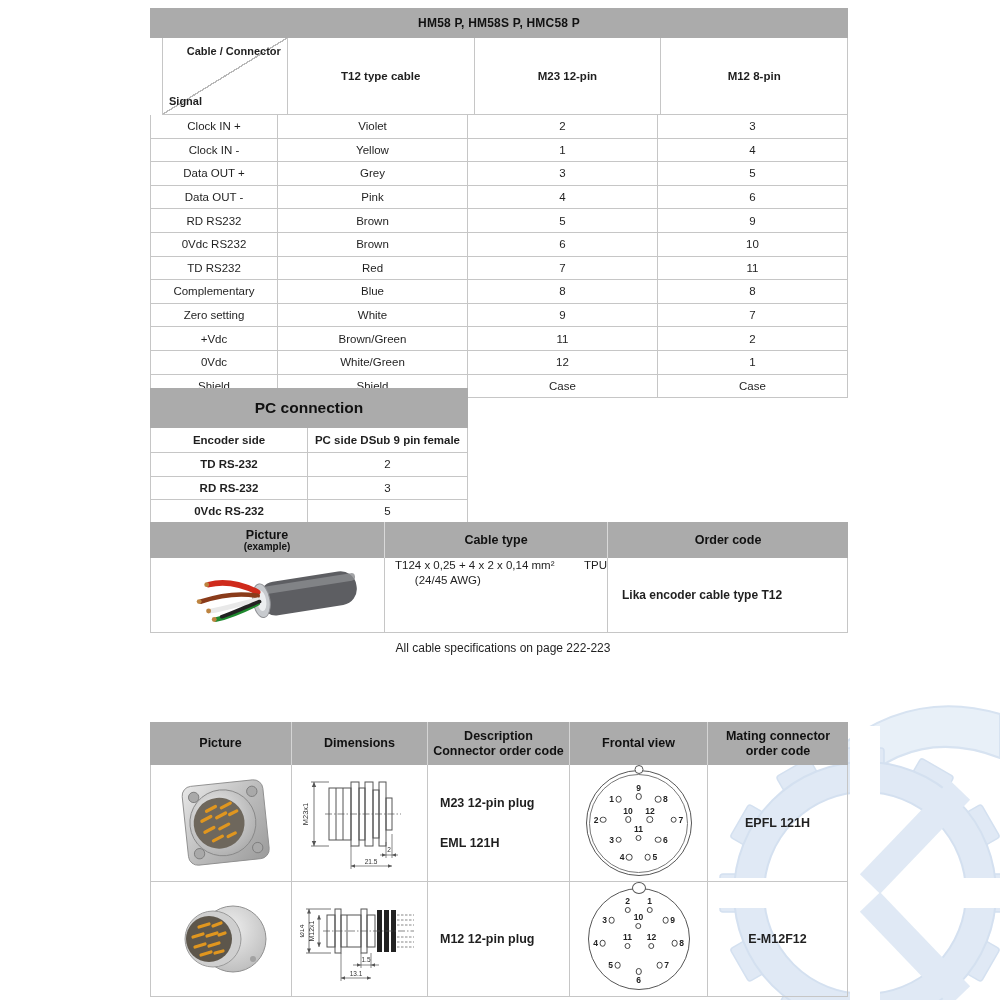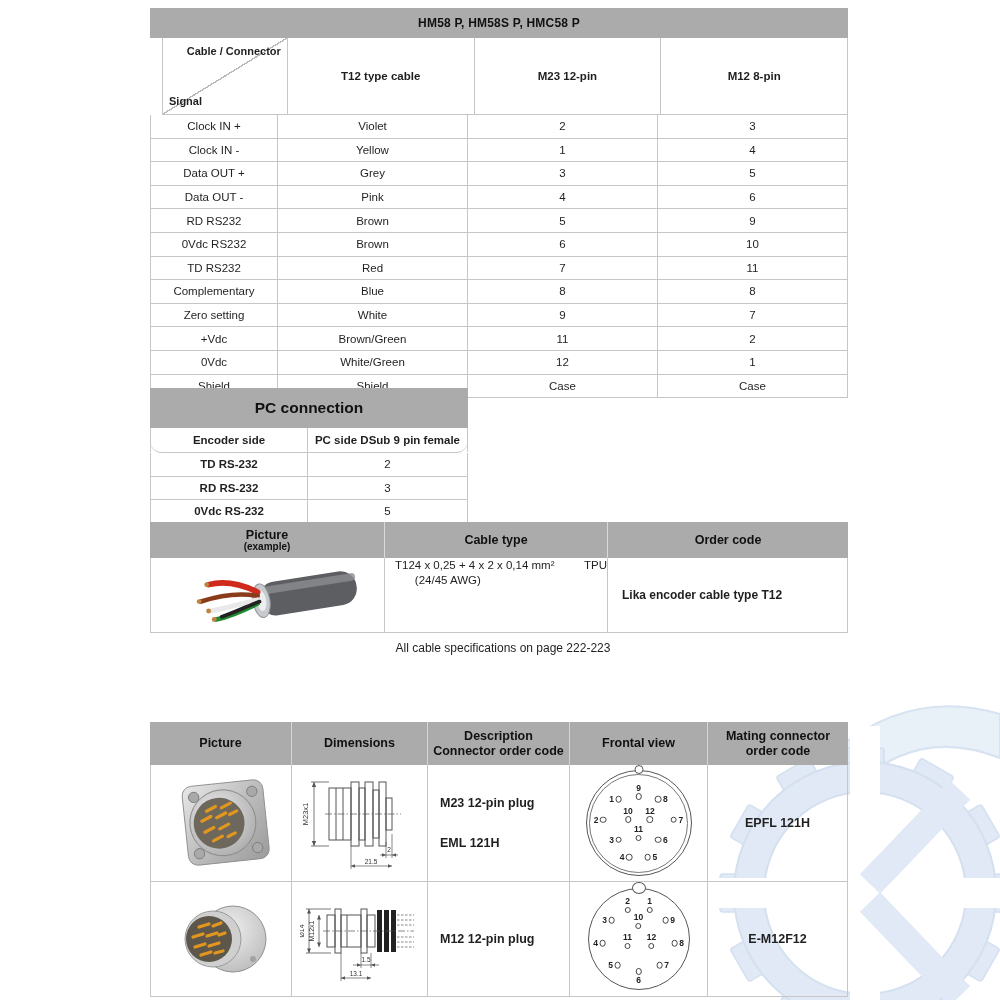--- a/index.html
+++ b/index.html
@@ -48,21 +48,21 @@
       #b9b9b9 calc(50% + .7px),
       transparent calc(50% + .7px));
   }
   .corner .tr{position:absolute;top:7px;right:6px;font-weight:bold;font-size:11px;}
   .corner .bl{position:absolute;bottom:7px;left:6px;font-weight:bold;font-size:11px;}
   
   #pc-table{left:150px;top:388px;width:318px;}
   #pc-table .bar{height:40px;font-size:15.5px;}
   #pc-table .p0{width:158px;}
   #pc-table .p1{width:160px;}
-  #pc-table .head-row{height:25px;border-radius:12px;}
+  #pc-table .head-row{height:25px;}
   #pc-table .data-row{height:23.5px;}
   #pc-table .data-row .p0{font-weight:bold;text-align:center;}
   
   #cable-table{left:150px;top:522px;width:698px;}
   #cable-table .bar{height:36px;font-size:12.5px;}
   #cable-table .bar>div{flex:0 0 auto;display:flex;flex-direction:column;align-items:center;justify-content:center;height:100%;}
   #cable-table .k0{width:235px;}
   #cable-table .k1{width:223px;}
   #cable-table .k2{width:240px;}
   #cable-table .bar .k0,#cable-table .bar .k1{border-right:1px solid rgba(255,255,255,.55);}

